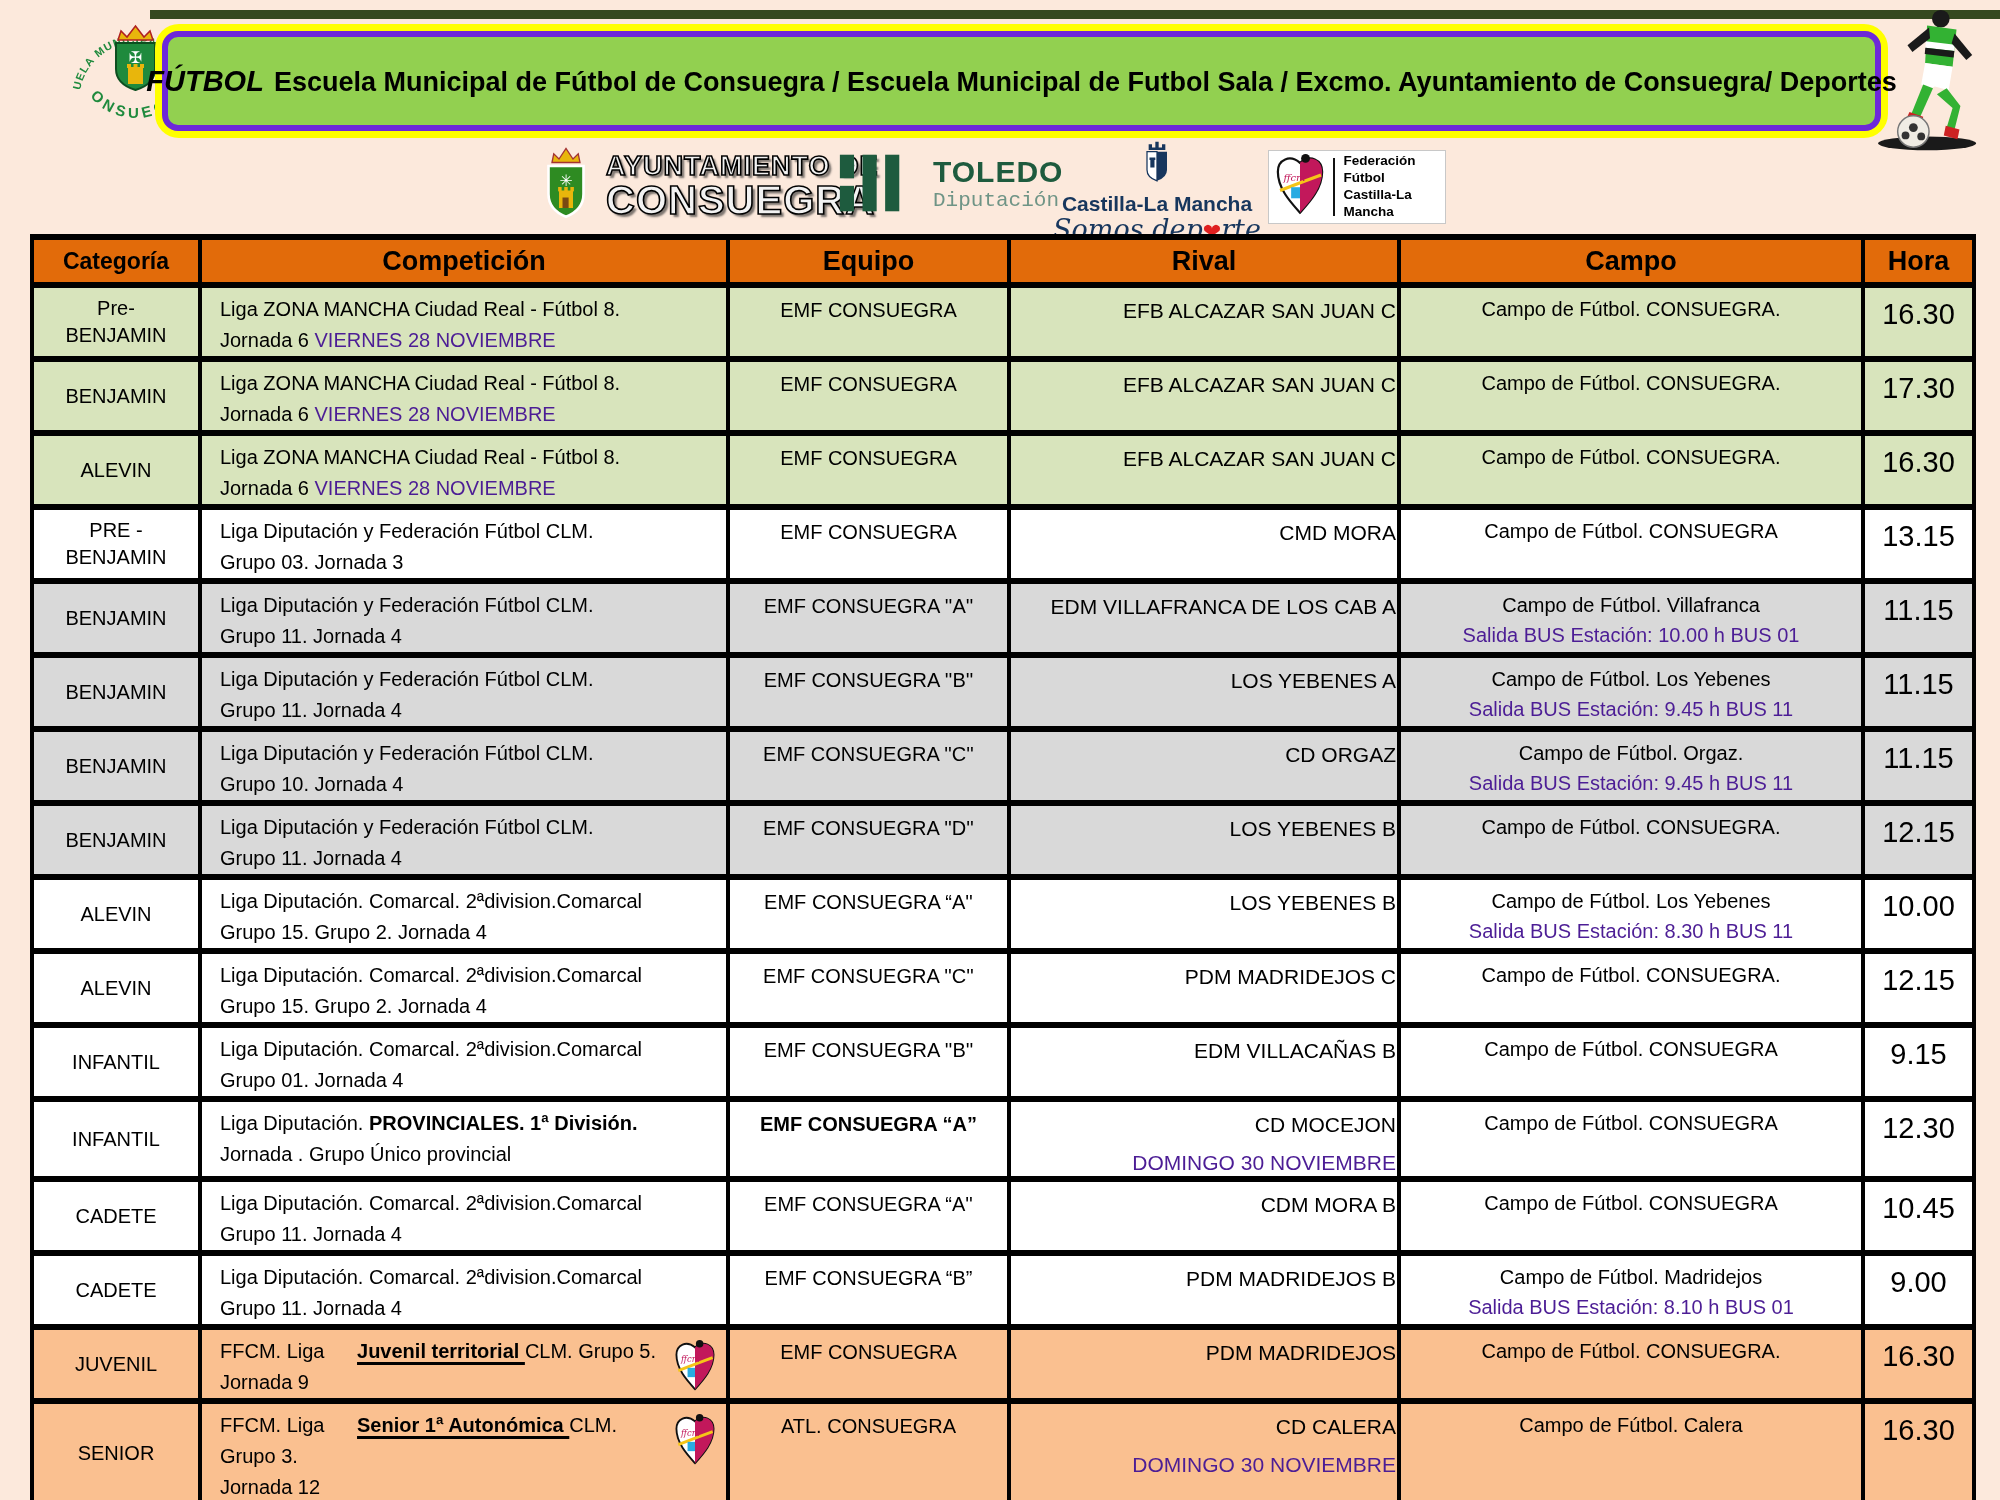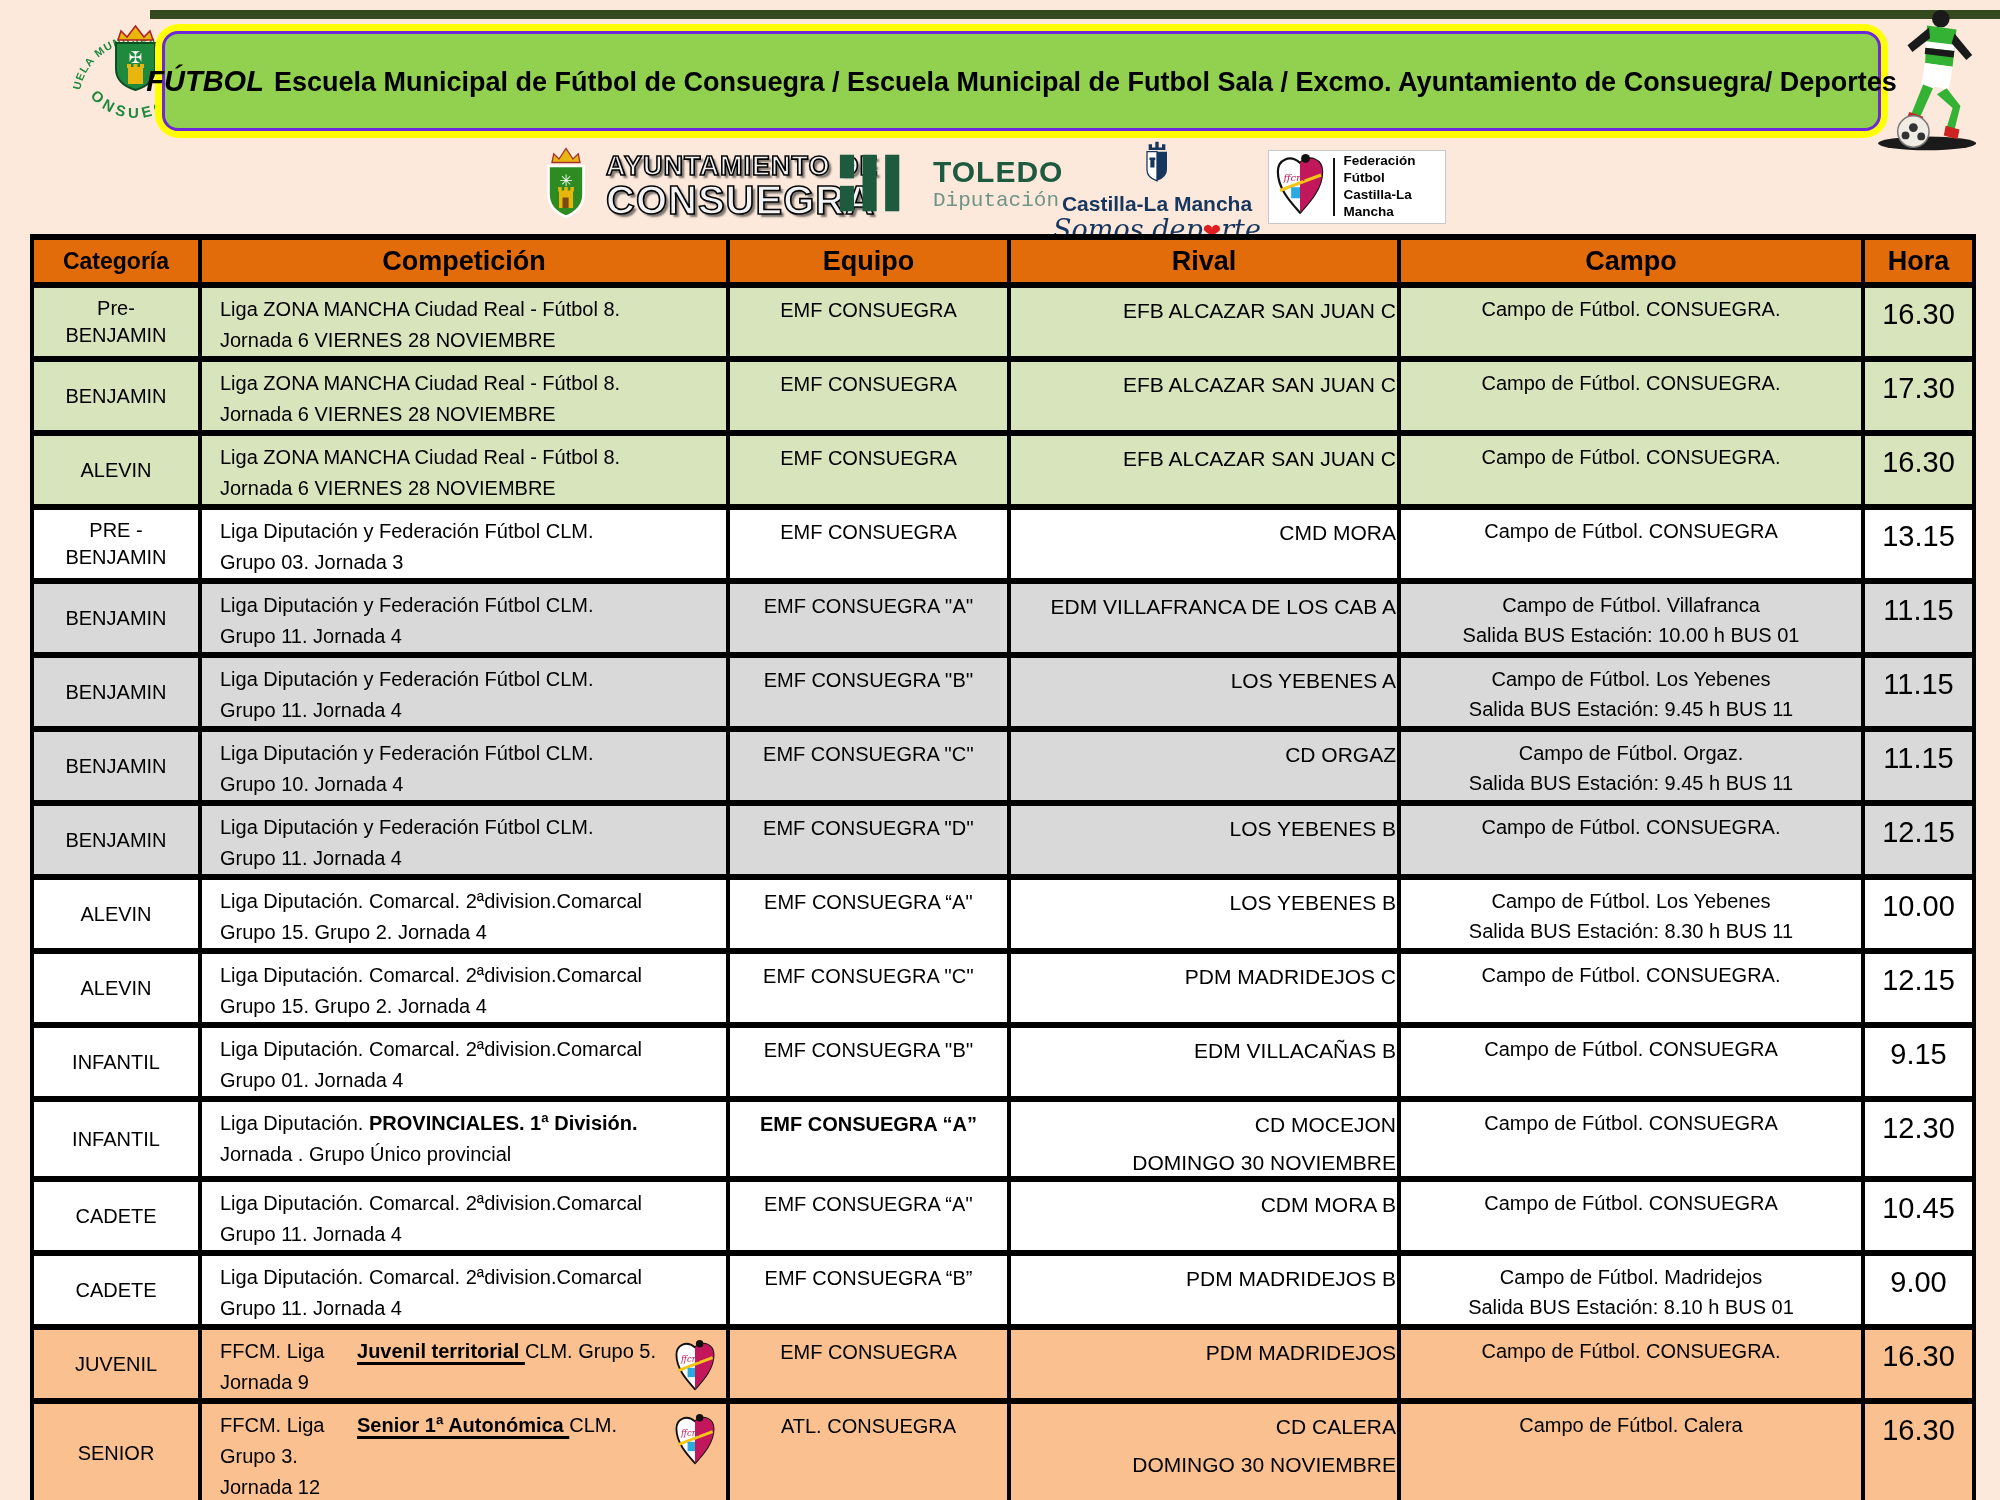--- a/index.html
+++ b/index.html
@@ -4,21 +4,21 @@
 <style>
   html,body{margin:0;padding:0;}
   .page{position:relative;width:2000px;height:1500px;background:#FCE9DC;font-family:"Liberation Sans",sans-serif;color:#000;overflow:hidden;}
   .top-strip{position:absolute;left:150px;top:10px;width:1850px;height:9px;background:#35491F;}
 
   
   .crest{position:absolute;left:58px;top:10px;}
 
   
   .banner-outer{position:absolute;left:155px;top:24px;width:1733px;height:114px;background:#FFFF00;border-radius:24px;padding:7px;box-sizing:border-box;}
-  .banner-inner{width:100%;height:100%;background:#92D050;border:3px solid #6d28d9;border-radius:16px;display:flex;flex-direction:column;justify-content:center;align-items:center;gap:8px;box-sizing:border-box;}
+  .banner-inner{width:100%;height:100%;background:#92D050;border:6px solid #6d28d9;border-radius:16px;display:flex;flex-direction:column;justify-content:center;align-items:center;gap:8px;box-sizing:border-box;}
   .banner-title{font-size:27px;font-weight:600;white-space:nowrap;}
   .banner-title .futbol{font-weight:800;font-style:italic;font-size:29px;margin-right:10px;}
   .banner-date{font-size:30px;font-weight:800;text-decoration:underline;text-decoration-thickness:3px;text-underline-offset:4px;}
 
   
   .player{position:absolute;left:1866px;top:6px;}
 
   
   .logos{position:absolute;left:0;top:140px;width:2000px;height:94px;}
   .logo{position:absolute;display:flex;align-items:center;}
@@ -47,21 +47,21 @@
   tr.bg-green td{background:#D8E4BC;}
   tr.bg-white td{background:#FFFFFF;}
   tr.bg-gray td{background:#D9D9D9;}
   tr.bg-orange td{background:#FAC090;}
   td.cat{text-align:center;vertical-align:middle;font-size:20px;line-height:27px;}
   td.comp{text-align:left;padding:6px 56px 0 18px;font-size:20px;line-height:31px;position:relative;}
   td.equipo{text-align:center;padding-top:11px;font-size:20px;}
   td.rival{text-align:right;padding-top:11px;font-size:21px;}
   td.campo{text-align:center;padding-top:10px;font-size:20px;}
   td.hora{text-align:center;padding-top:10px;font-size:29px;}
-  .red{color:#000000;}
+  .red{color:#4c1d95;}
   .b{font-weight:800;}
   .u{text-decoration:underline;text-decoration-thickness:3px;text-underline-offset:4px;margin-left:27px;}
   td.rival .line2{margin-top:14px;}
   td.campo .line2{margin-top:7px;}
   .comp .mini-ffcm{position:absolute;right:10px;top:10px;width:42px;height:52px;}
   .ffcm-slot .mini-ffcm{width:50px;height:62px;}
 </style>
 </head>
 <body>
 

